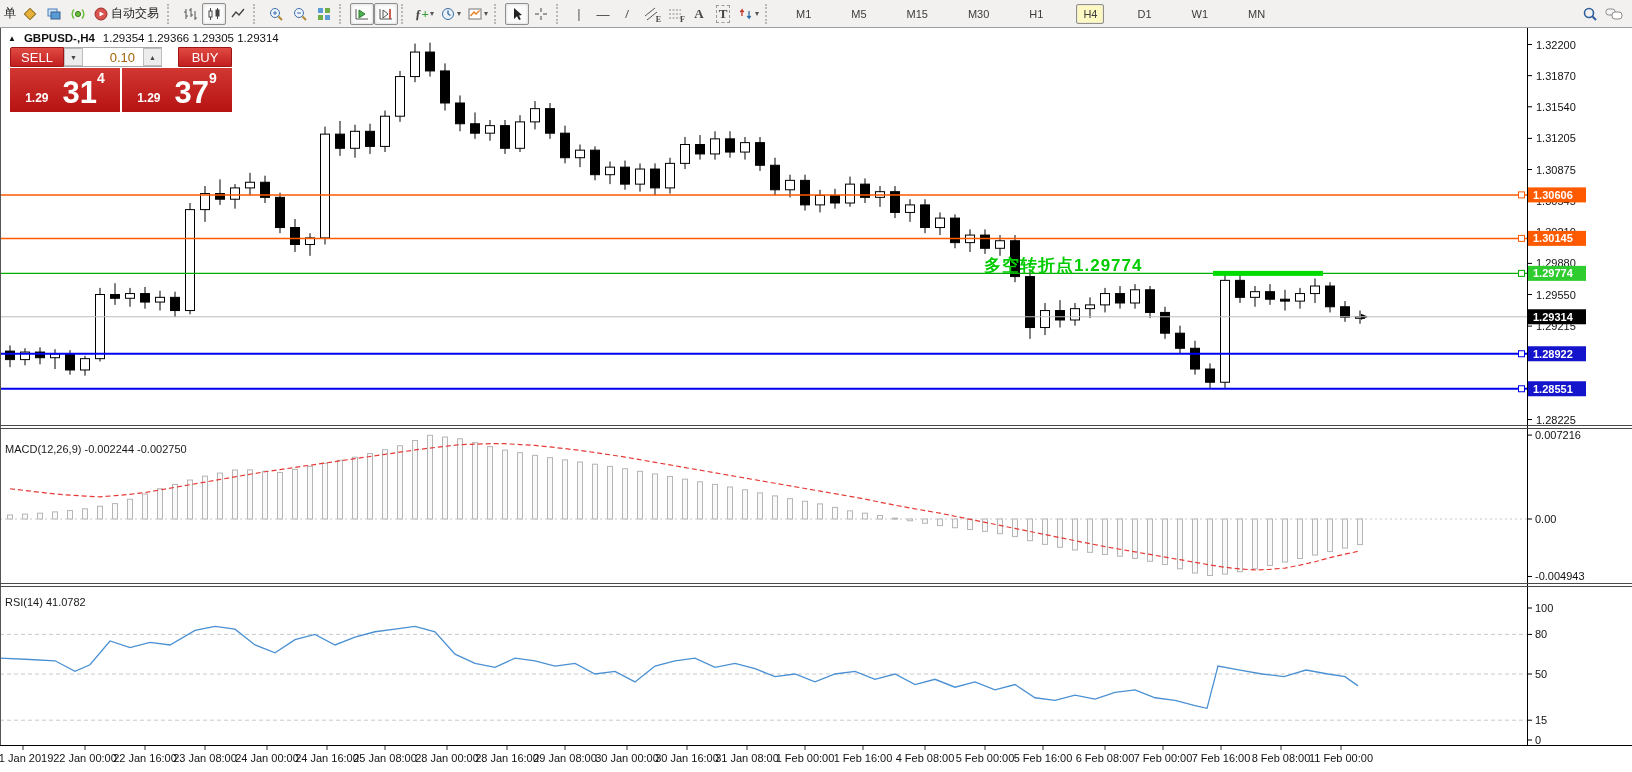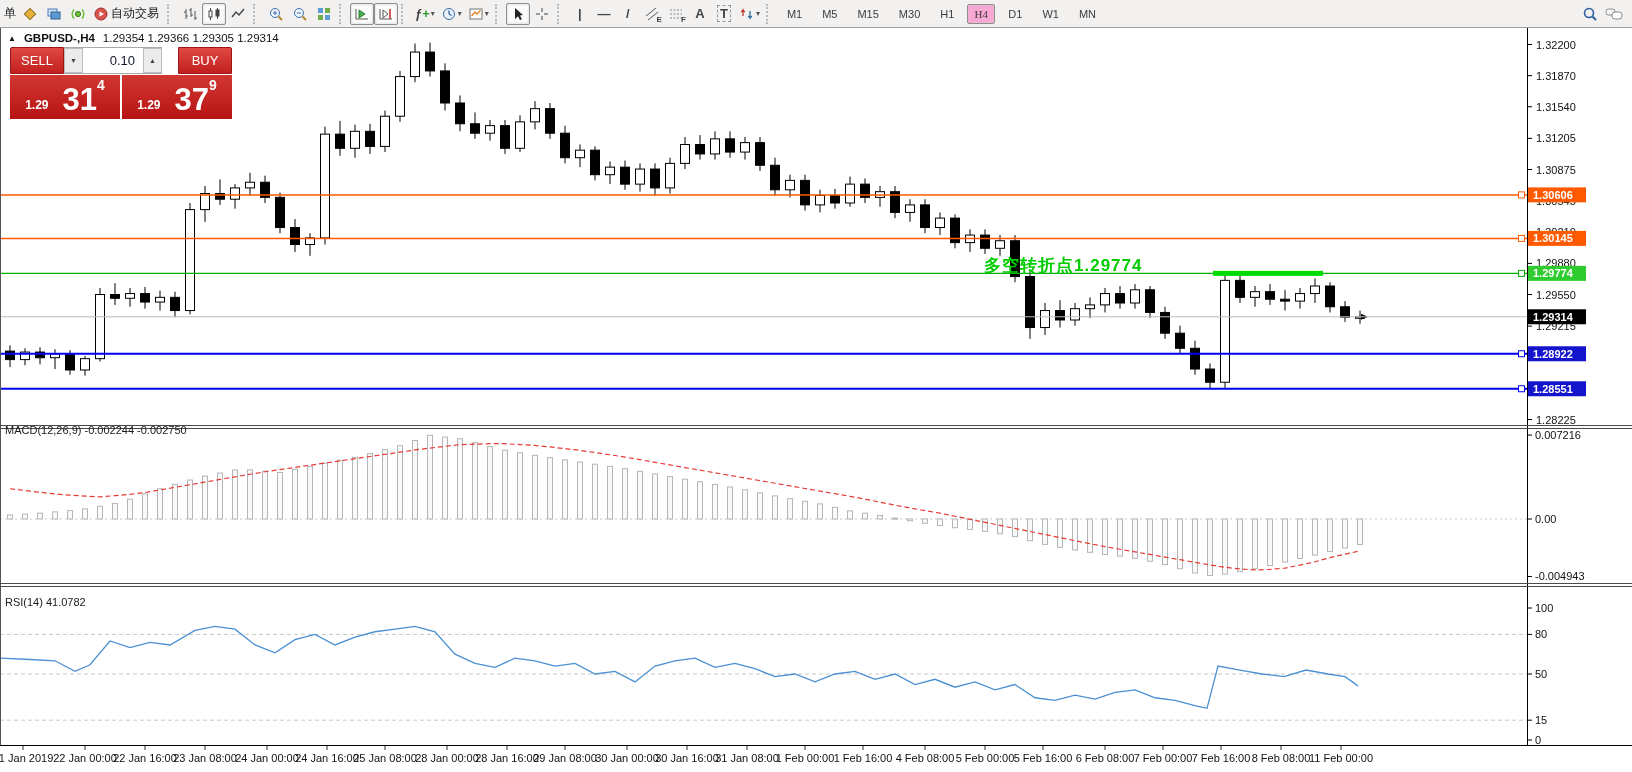--- a/index.html
+++ b/index.html
@@ -2,53 +2,53 @@
 <html><head>
 <meta charset="utf-8">
 <style>
   html,body{margin:0;padding:0;width:1632px;height:772px;overflow:hidden;background:#fff;
     font-family:"Liberation Sans","DejaVu Sans",sans-serif;-webkit-user-select:none;user-select:none;}
   
   .toolbar{position:absolute;left:0;top:0;width:1632px;height:28px;background:#f2f1f0;
     border-bottom:1px solid #9e9e9e;display:flex;align-items:center;padding-left:2px;box-sizing:border-box;z-index:5;}
   .grip{width:6px;height:20px;border-left:2px dotted #b9b9b9;margin:0 3px;}
   .tbtn{position:relative;min-width:24px;height:22px;display:flex;align-items:center;justify-content:center;
-    border:1px solid transparent;border-radius:2px;background:transparent;padding:0 2px;font-size:12px;color:#444;cursor:default;}
+    border:1px solid transparent;border-radius:2px;background:transparent;padding:0 2px;font-size:12px;color:#444;cursor:default;font-family:Liberation Serif, serif;}
   .tbtn.active{border-color:#8f8f8f;background:#fbfbfb;box-shadow:inset 0 0 3px #cfcfcf;}
   .tbtn svg{display:block;}
   .tlabel{font-size:12px;color:#222;padding:0 2px;}
   .caret{font-size:8px;color:#555;margin-left:1px;}
   .glyphbtn{font-size:13px;color:#444;font-weight:bold;}
   .sub{position:absolute;right:1px;bottom:0px;font-size:8px;color:#444;font-weight:bold;line-height:8px;}
   .tf{min-width:28px;height:20px;border:1px solid transparent;background:transparent;font-size:11px;color:#3c3c3c;
-    border-radius:2px;margin:0 3px;cursor:default;font-family:inherit;}
-  .tf.active{border-color:#8f8f8f;background:#f9a8d4;box-shadow:inset 0 0 2px #cfcfcf;font-family:Liberation Serif, serif;}
+    border-radius:2px;margin:0 13px;cursor:default;font-family:inherit;}
+  .tf.active{border-color:#8f8f8f;background:#fef9c3;box-shadow:inset 0 0 2px #cfcfcf;}
   .tb-right{margin-left:auto;display:flex;align-items:center;margin-right:6px;}
   
   #chart-svg{position:absolute;left:0;top:28px;z-index:1;}
   .symbol-bar{position:absolute;left:8px;top:32px;z-index:3;font-size:11.5px;color:#111;font-weight:bold;display:flex;gap:8px;align-items:center;}
   .symbol-bar .tri{font-size:8px;color:#111;}
   .ohlc{font-weight:normal;}
   .trade-widget{position:absolute;left:10px;top:47px;width:222px;z-index:3;}
-  .tw-row1{display:flex;height:27px;}
+  .tw-row1{display:flex;height:20px;}
   .tw-sell,.tw-buy{width:63px;background:linear-gradient(#e04a42,#c21f1f);color:#fff;border:1px solid #9d1515;
     font-size:13px;font-family:inherit;cursor:pointer;}
   .tw-sell{border-radius:2px 0 0 0;}
   .tw-buy{border-radius:0 2px 0 0;margin-left:16px;}
   .tw-spin{display:flex;flex:1;border-top:1px solid #a9a9a9;border-bottom:1px solid #a9a9a9;background:#fff;}
   .tw-dn,.tw-up{width:19px;background:#ececec;border:1px solid #bdbdbd;color:#444;font-size:7px;padding:0;cursor:pointer;}
-  .tw-vol{flex:1;width:50px;border:none;outline:none;text-align:right;padding-right:8px;font-size:13px;font-family:inherit;color:#0f172a;}
+  .tw-vol{flex:1;width:50px;border:none;outline:none;text-align:right;padding-right:8px;font-size:13px;font-family:inherit;color:#a16207;}
   .tw-row2{display:flex;gap:2px;margin-top:1px;height:44px;}
   .tw-price{flex:1;background:linear-gradient(#d23732,#b61313);color:#fff;display:flex;align-items:flex-end;
     justify-content:center;padding-bottom:4px;cursor:pointer;}
   .tw-price .pfx{font-size:12px;font-weight:bold;margin-bottom:3px;}
   .tw-price .big{font-size:31px;font-weight:bold;line-height:30px;margin-left:14px;}
   .tw-price .sup{font-size:14px;font-weight:bold;align-self:flex-start;margin-top:2px;}
   .ind-label{position:absolute;left:5px;z-index:3;font-size:11px;color:#1a1a1a;}
-  #macd-label{top:424px;}
+  #macd-label{top:443px;}
   #rsi-label{top:596px;}
   .annotation{position:absolute;left:984px;top:254px;z-index:3;font-size:17px;font-weight:bold;letter-spacing:1px;}
 </style>
 </head>
 <body>
 
 <div class="toolbar">
   <span class="tlabel">单</span>
   <button class="tbtn">
     <span>

